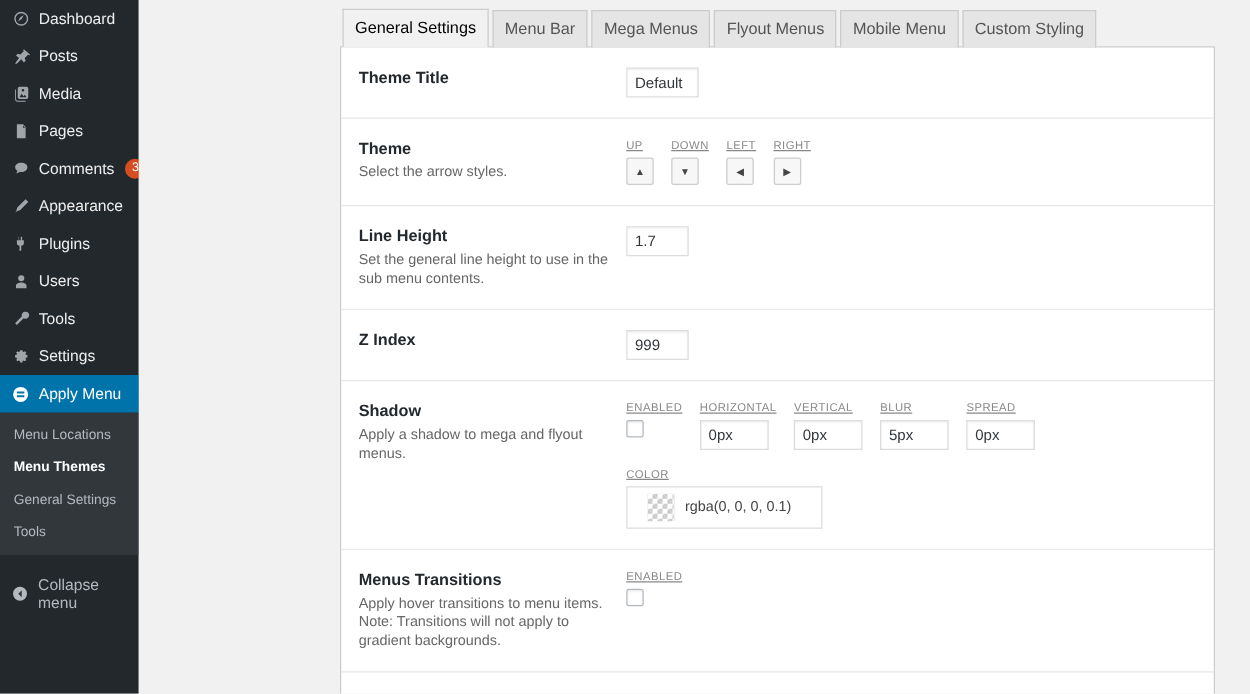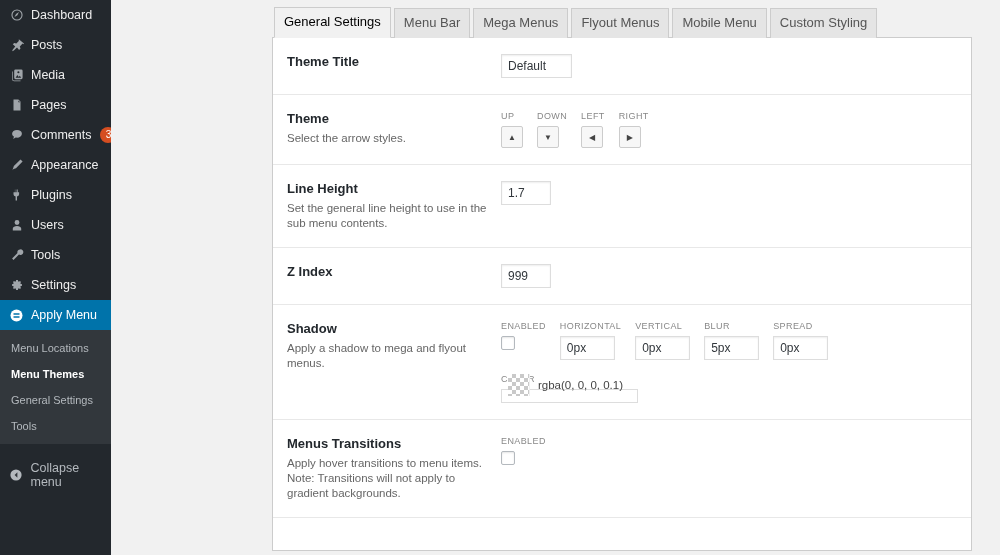--- a/index.html
+++ b/index.html
@@ -181,32 +181,33 @@
     border: 1px solid #ddd;
     box-shadow: inset 0 1px 2px rgba(0,0,0,.07);
     background: #fff;
     color: #32373c;
     font-size: 12px;
     font-family: "Liberation Sans", sans-serif;
     padding: 3px 6px;
     height: 24px;
     border-radius: 0;
   }
-  .w-theme { width: 71px; }
+  .w-theme { width: 58px; }
   .w-line { width: 50px; }
   .w-z { width: 50px; }
   .w-shadow { width: 55px; }
 
   .field-group { display: flex; flex-direction: column; gap: 4px; }
   .field-label {
     font-size: 9px;
     letter-spacing: .4px;
     color: #888;
     text-transform: uppercase;
     line-height: 11px;
+    text-decoration: underline;
   }
   .arrow-btn {
     width: 22px; height: 22px;
     border: 1px solid #ccc;
     background: #f7f7f7;
     display: inline-flex;
     align-items: center;
     justify-content: center;
     cursor: pointer;
     border-radius: 2px;
@@ -218,25 +219,25 @@
     width: 14px; height: 14px;
     border: 1px solid #b4b9be;
     background: #fff;
     box-shadow: inset 0 1px 2px rgba(0,0,0,.1);
     display: inline-block;
     cursor: pointer;
     border-radius: 2px;
   }
   .color-field {
     display: flex;
-    align-items: flex-end;
+    align-items: center;
     border: 1px solid #ddd;
     background: #fff;
     height: 14px;
-    padding: 6px;
+    padding: 16px;
   }
   .color-swatch {
     width: 22px; height: 22px;
     margin: 0;
     background-image:
       linear-gradient(45deg, #c9c9c9 25%, transparent 25%, transparent 75%, #c9c9c9 75%),
       linear-gradient(45deg, #c9c9c9 25%, transparent 25%, transparent 75%, #c9c9c9 75%);
     background-size: 8px 8px;
     background-position: 0 0, 4px 4px;
     background-color: #fff;

